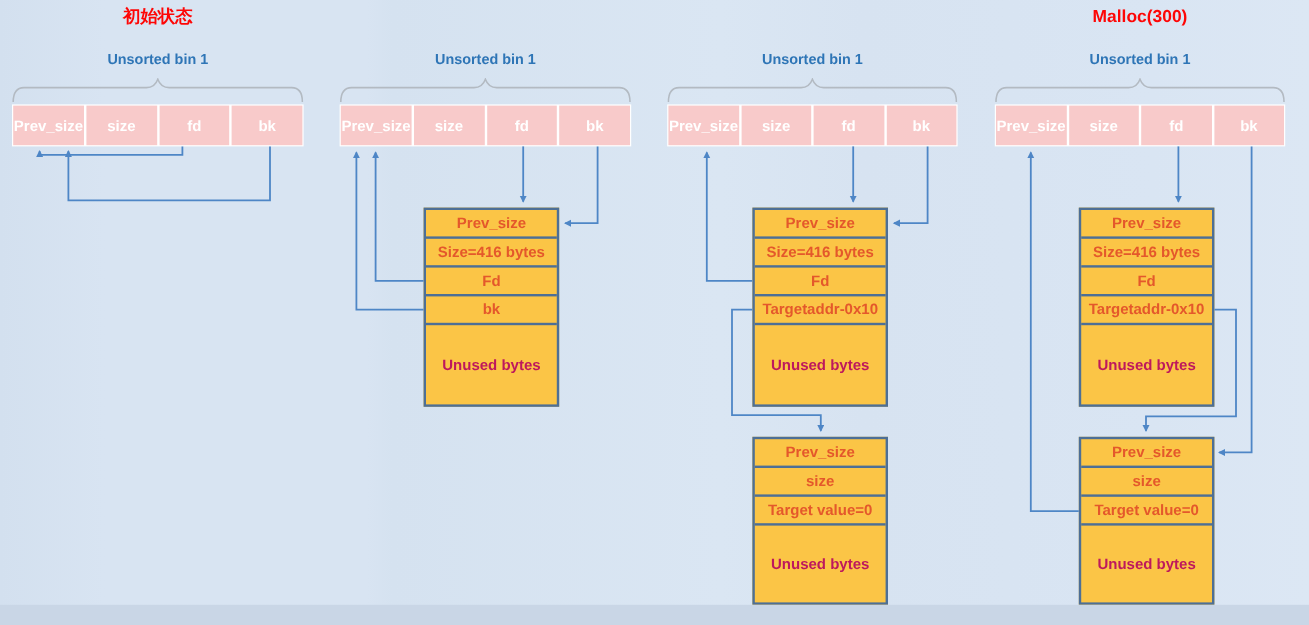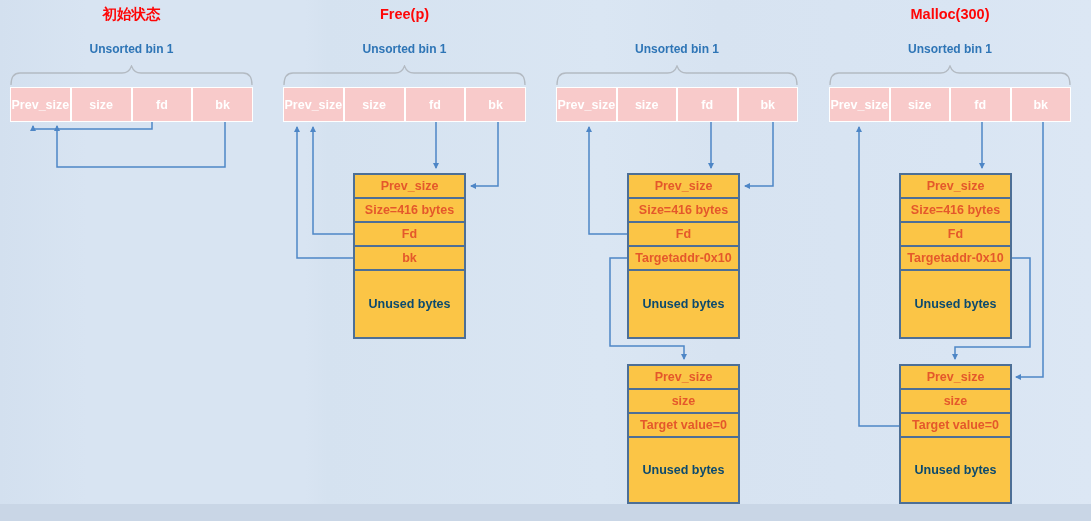--- a/index.html
+++ b/index.html
@@ -44,21 +44,21 @@
   }
   .chunk-row{
     height:22px;line-height:22px;
     border-bottom:2px solid #4d6f96;
     text-align:center;
     color:#e4582b;font-weight:bold;font-size:12.5px;
     white-space:nowrap;overflow:hidden;
   }
   .chunk-unused{
     text-align:right;
-    color:#0c4a6e;font-weight:bold;font-size:12.5px;
+    color:#be185d;font-weight:bold;font-size:12.5px;
     display:flex;align-items:center;justify-content:center;
   }
   .chunk-unused.h1{height:66px;}
   .chunk-unused.h2{height:64px;}
   .arrow-layer{position:absolute;left:0;top:0;pointer-events:none;}
   .arrow-layer polyline{fill:none;stroke:#4e86c6;stroke-width:1.5;}
   .brace path{fill:none;stroke:#b3bac2;stroke-width:1.3;}
 </style>
 </head>
 <body>
@@ -70,21 +70,20 @@
   <svg class="brace" style="left:10px;" width="243" height="21" viewBox="0 0 243 21">
     <path d="M1,20 Q1,8 10,8 L112,8 Q119,8 121.5,1 Q124,8 131,8 L233,8 Q242,8 242,20"></path>
   </svg>
   <div class="bin-row" style="left:10px;width:243px;">
     <div class="bin-cell">Prev_size</div>
     <div class="bin-cell">size</div>
     <div class="bin-cell">fd</div>
     <div class="bin-cell">bk</div>
   </div>
 
-  <div class="col-title" style="left:283px;width:243px;">Free(p)</div>
   <div class="bin-label" style="left:283px;width:243px;">Unsorted bin 1</div>
   <svg class="brace" style="left:283px;" width="243" height="21" viewBox="0 0 243 21">
     <path d="M1,20 Q1,8 10,8 L112,8 Q119,8 121.5,1 Q124,8 131,8 L233,8 Q242,8 242,20"></path>
   </svg>
   <div class="bin-row" style="left:283px;width:243px;">
     <div class="bin-cell">Prev_size</div>
     <div class="bin-cell">size</div>
     <div class="bin-cell">fd</div>
     <div class="bin-cell">bk</div>
   </div>

